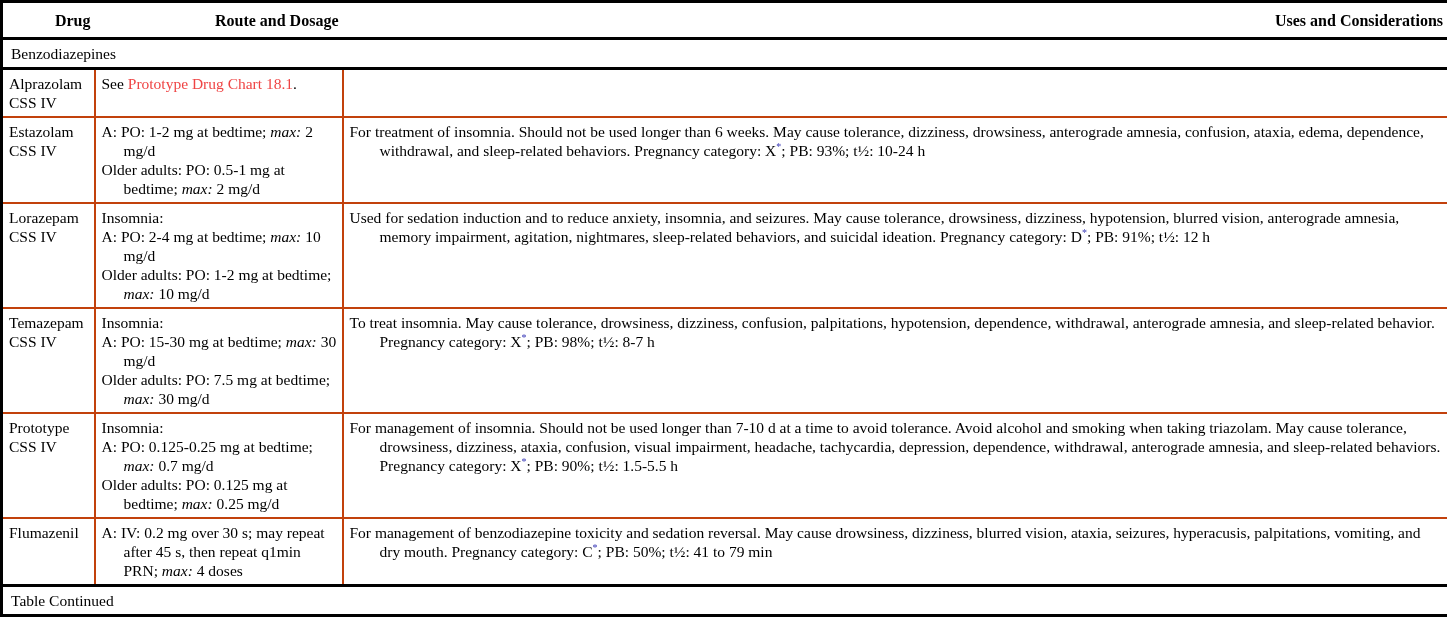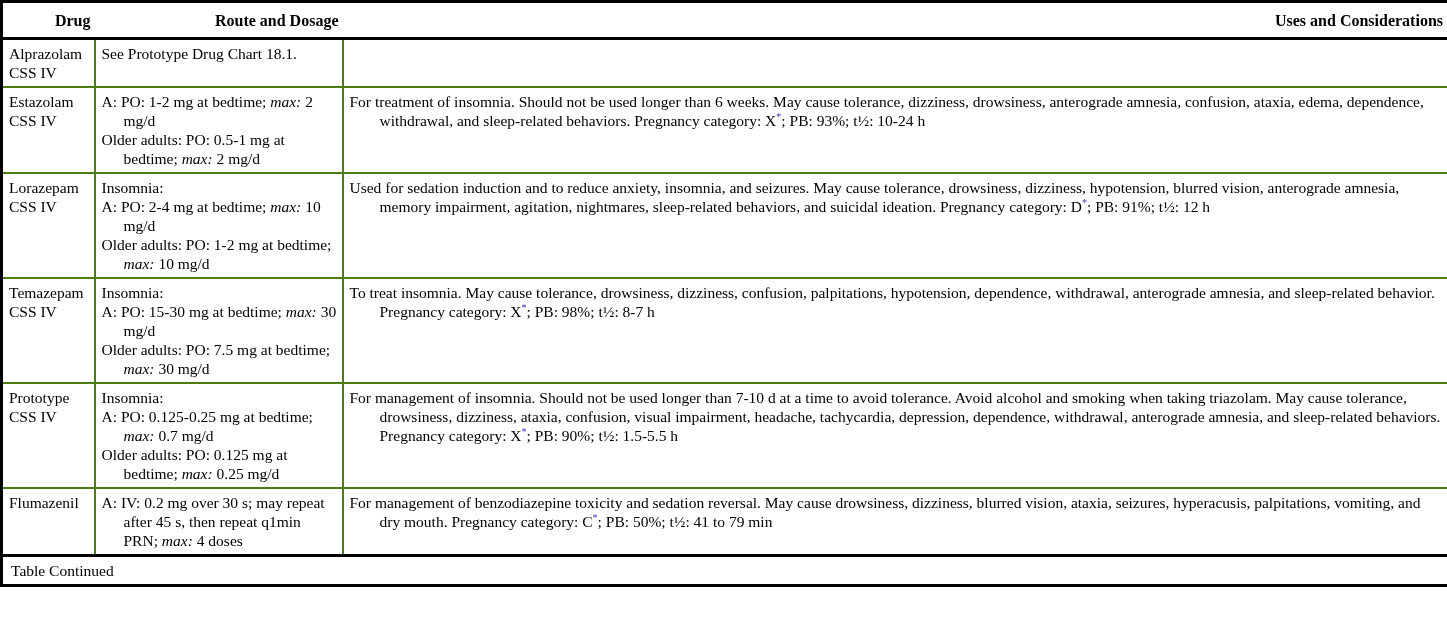--- a/index.html
+++ b/index.html
@@ -32,21 +32,21 @@
     border: 0 solid #000000;
     border-bottom: 3px solid #000000;
     font-weight: bold;
     font-size: 16px;
     padding: 8px 4px 7px 6px;
     vertical-align: middle;
     white-space: nowrap;
     text-align: right;
   }
   td.cell {
-    border: 2px solid #4d7c0f;
+    border: 2px solid #c2410c;
     vertical-align: top;
     padding: 4px 4px 4px 6px;
   }
   td.section-cell {
     border: 2px solid #000000;
     border-top-width: 3px;
     border-bottom-width: 3px;
     padding: 4px 4px 4px 8px;
     vertical-align: middle;
   }
@@ -66,21 +66,21 @@
   .hang {
     padding-left: 22px;
     text-indent: -22px;
   }
   .hang-uses {
     padding-left: 30px;
     text-indent: -30px;
   }
   em { font-style: italic; }
   a.link {
-    color: #000000;
+    color: #ef4444;
     text-decoration: none;
     cursor: pointer;
   }
   sup.fn {
     color: #3535b5;
     font-size: 10px;
     line-height: 0;
     vertical-align: super;
   }
 </style>
@@ -94,20 +94,23 @@
     <col class="c-uses">
   </colgroup>
   <thead>
     <tr>
       <td>Drug</td>
       <td>Route and Dosage</td>
       <td>Uses and Considerations</td>
     </tr>
   </thead>
   <tbody>
+      <tr>
+        <td colspan="3" class="section-cell">Benzodiazepines</td>
+      </tr>
       <tr class="drug-row-alprazolam">
         <td class="cell">
           <div>Alprazolam</div>
           <div>CSS IV</div>
         </td>
         <td class="cell">
           <div class="hang"><span>See </span><a href="#" class="link">Prototype Drug Chart 18.1</a><span>.</span></div>
         </td>
         <td class="cell"></td>
       </tr>

